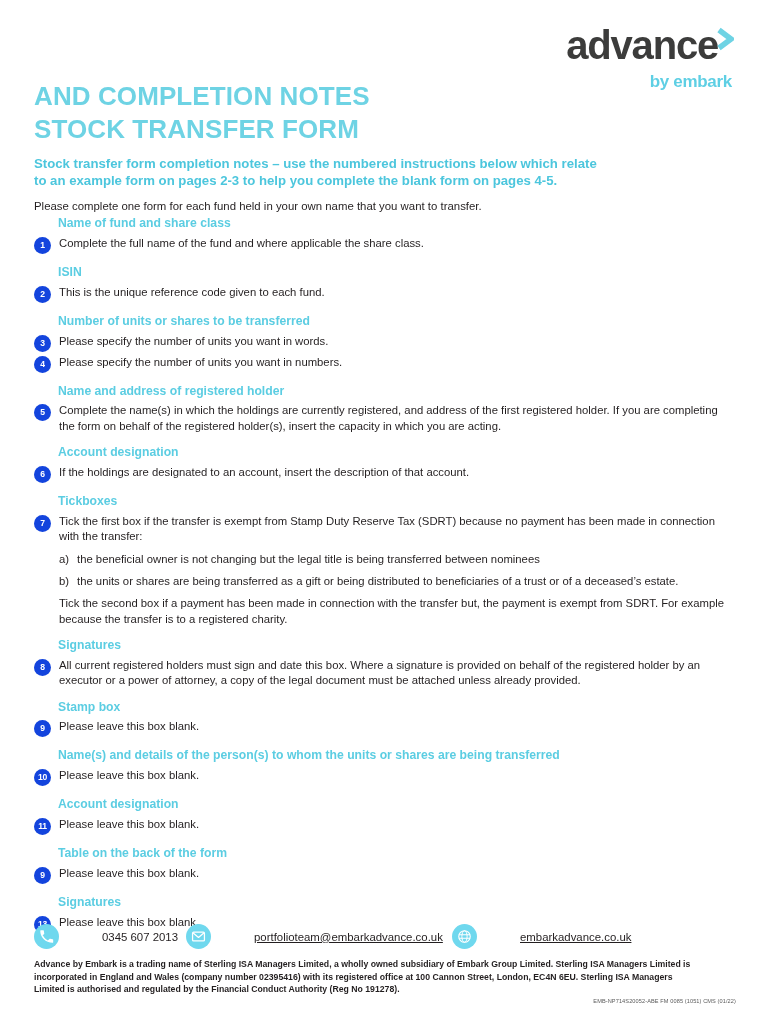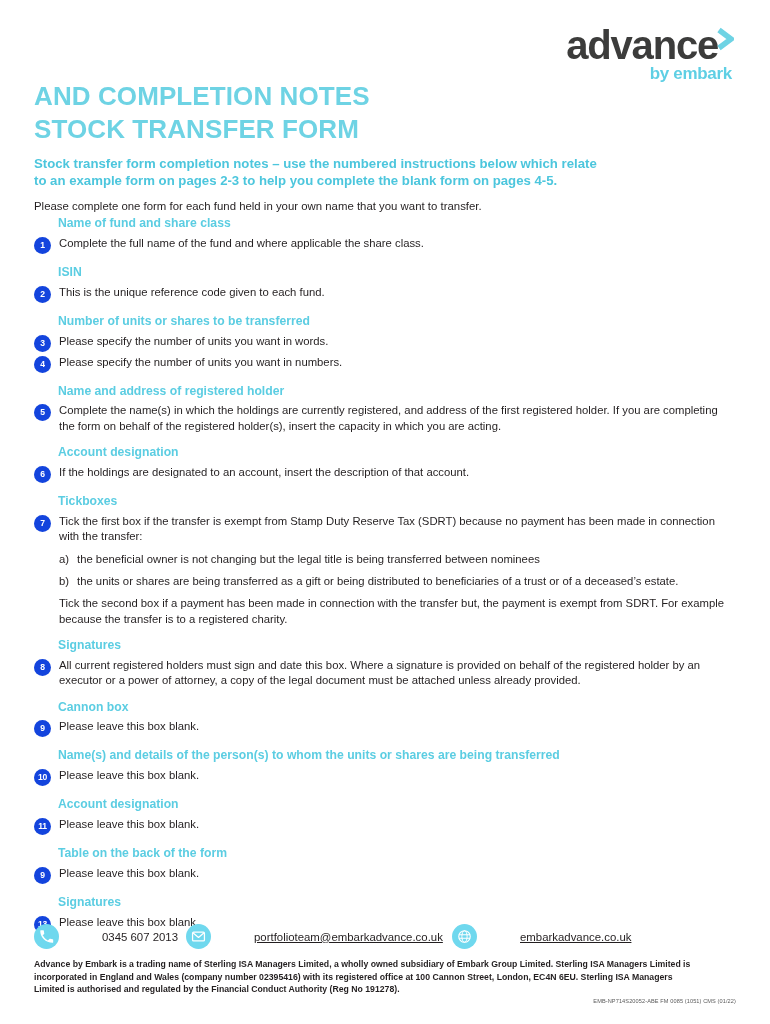--- a/index.html
+++ b/index.html
@@ -47,21 +47,21 @@
     height: 34px;
     vertical-align: top;
     margin-left: -2px;
   }
   .logo-chev svg { display: block; }
   .logo-sub {
     font-size: 17px;
     font-weight: bold;
     color: #5ecfe4;
     letter-spacing: -0.3px;
-    margin-top: 1px;
+    margin-top: 9px;
     margin-right: 2px;
     text-align: right;
   }
 
   
   .main-title {
     position: absolute;
     top: 80px;
     left: 34px;
     font-size: 26px;
@@ -321,21 +321,21 @@
       <div class="section">
         <div class="section-heading">Signatures</div>
         <div class="note-row">
           <span class="badge">8</span>
           <div class="note-text">
             <p>All current registered holders must sign and date this box. Where a signature is provided on behalf of the registered holder by an executor or a power of attorney, a copy of the legal document must be attached unless already provided.</p>
           </div>
         </div>
       </div>
       <div class="section">
-        <div class="section-heading">Cannon box</div>
+        <div class="section-heading">Stamp box</div>
         <div class="note-row">
           <span class="badge">9</span>
           <div class="note-text">
             <p>Please leave this box blank.</p>
           </div>
         </div>
       </div>
       <div class="section">
         <div class="section-heading">Name(s) and details of the person(s) to whom the units or shares are being transferred</div>
         <div class="note-row">

